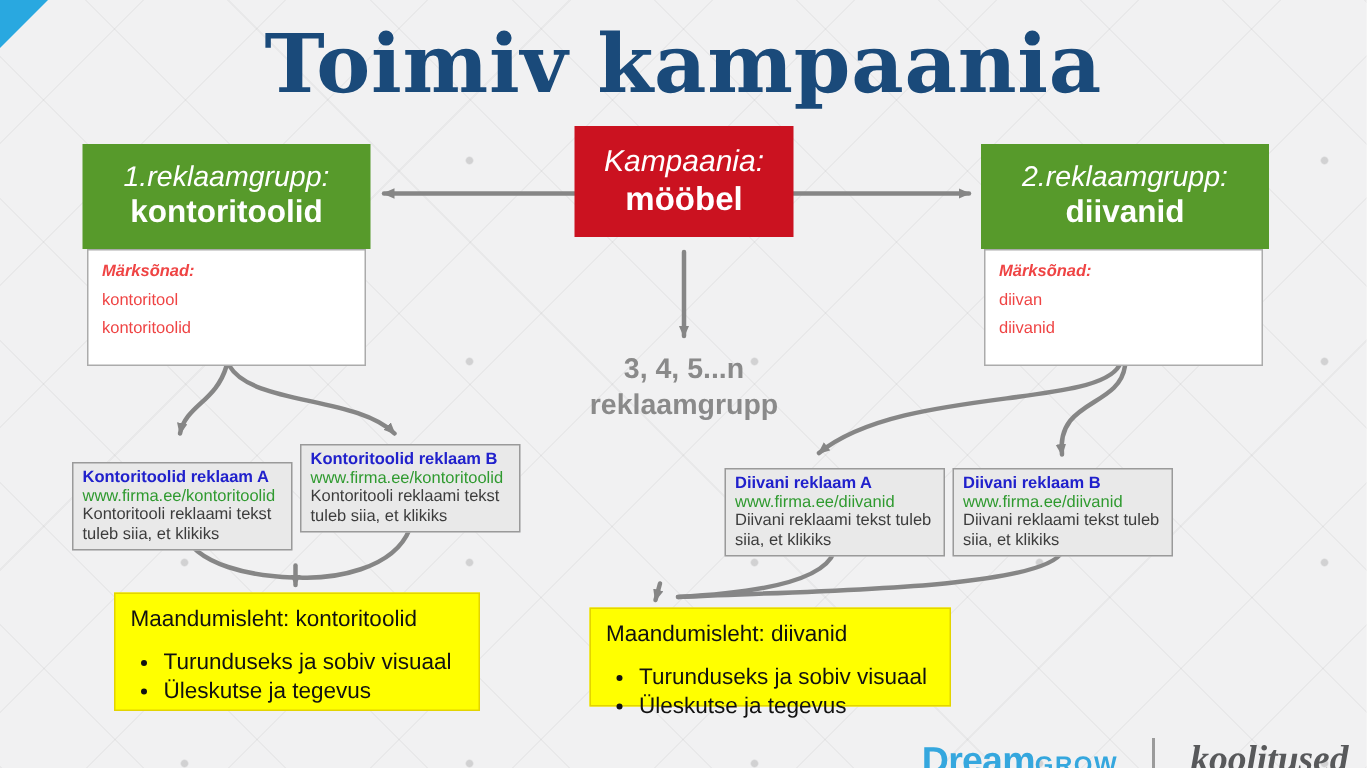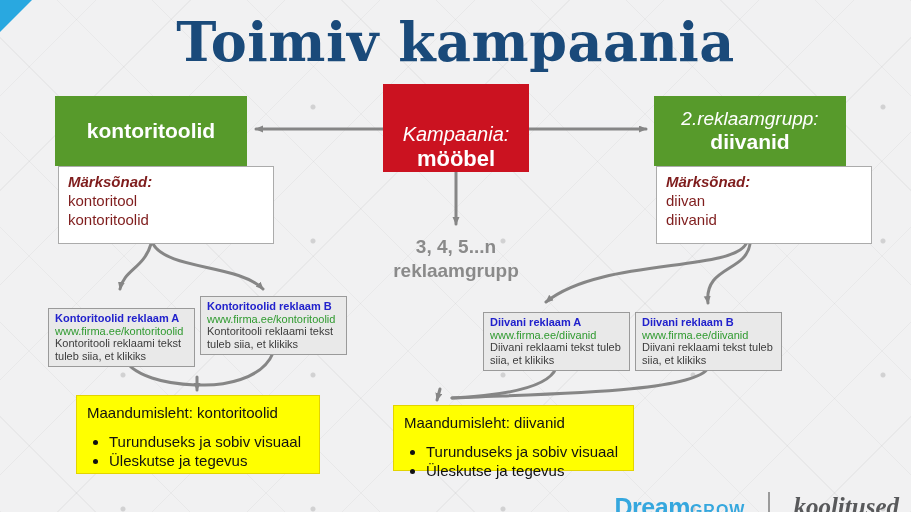--- a/index.html
+++ b/index.html
@@ -24,38 +24,38 @@
 
   .slide-title {
     position:absolute; left:0; top:10px; width:911px; text-align:center; z-index:2;
     font-family:"DejaVu Serif", serif; font-weight:bold; font-size:54px; color:#1a4a7a;
     letter-spacing:0.5px;
   }
 
   .box { position:absolute; z-index:2; }
 
   .campaign-box {
-    left:383px; top:84px; width:146px; height:88px; background:#cb1220;
-    color:#ffffff; display:flex; flex-direction:column; justify-content:flex-end; align-items:center;
+    left:383px; top:84px; width:146px; height:74px; background:#cb1220;
+    color:#ffffff; display:flex; flex-direction:column; justify-content:center; align-items:center;
   }
   .campaign-box .lbl { font-style:italic; font-size:20px; }
   .campaign-box .val { font-weight:bold; font-size:22px; }
 
   .group-box {
     width:192px; height:70px; background:#579a2b; color:#ffffff;
     display:flex; flex-direction:column; justify-content:center; align-items:center;
   }
   .group-box.left { left:55px; top:96px; }
   .group-box.right { left:654px; top:96px; }
   .group-box .lbl { font-style:italic; font-size:19px; }
   .group-box .val { font-weight:bold; font-size:21px; }
 
   .kw-box {
-    width:216px; height:78px; background:#ffffff; border:1px solid #ababab;
-    padding:5px 9px; font-size:15px; line-height:19px; color:#7f1d1d;
+    width:186px; height:78px; background:#ffffff; border:1px solid #ababab;
+    padding:5px 9px; font-size:11px; line-height:19px; color:#ef4444;
   }
   .kw-box.left { left:58px; top:166px; }
   .kw-box.right { left:656px; top:166px; }
   .kw-title { font-weight:bold; font-style:italic; }
 
   .more-groups {
     position:absolute; left:376px; top:235px; width:160px; z-index:2;
     text-align:center; color:#8a8a8a; font-weight:bold; font-size:19px; line-height:24px;
   }
 
@@ -132,20 +132,21 @@
       <path d="M440,389 L437,400" marker-end="url(#ah)"></path>
     </g>
   </svg>
 
   <div class="box campaign-box">
     <div class="lbl">Kampaania:</div>
     <div class="val">mööbel</div>
   </div>
 
   <div class="box group-box left">
+    <div class="lbl">1.reklaamgrupp:</div>
     <div class="val">kontoritoolid</div>
   </div>
   <div class="box group-box right">
     <div class="lbl">2.reklaamgrupp:</div>
     <div class="val">diivanid</div>
   </div>
 
   <div class="box kw-box left">
     <div class="kw-title">Märksõnad:</div>
     <div>kontoritool</div>

